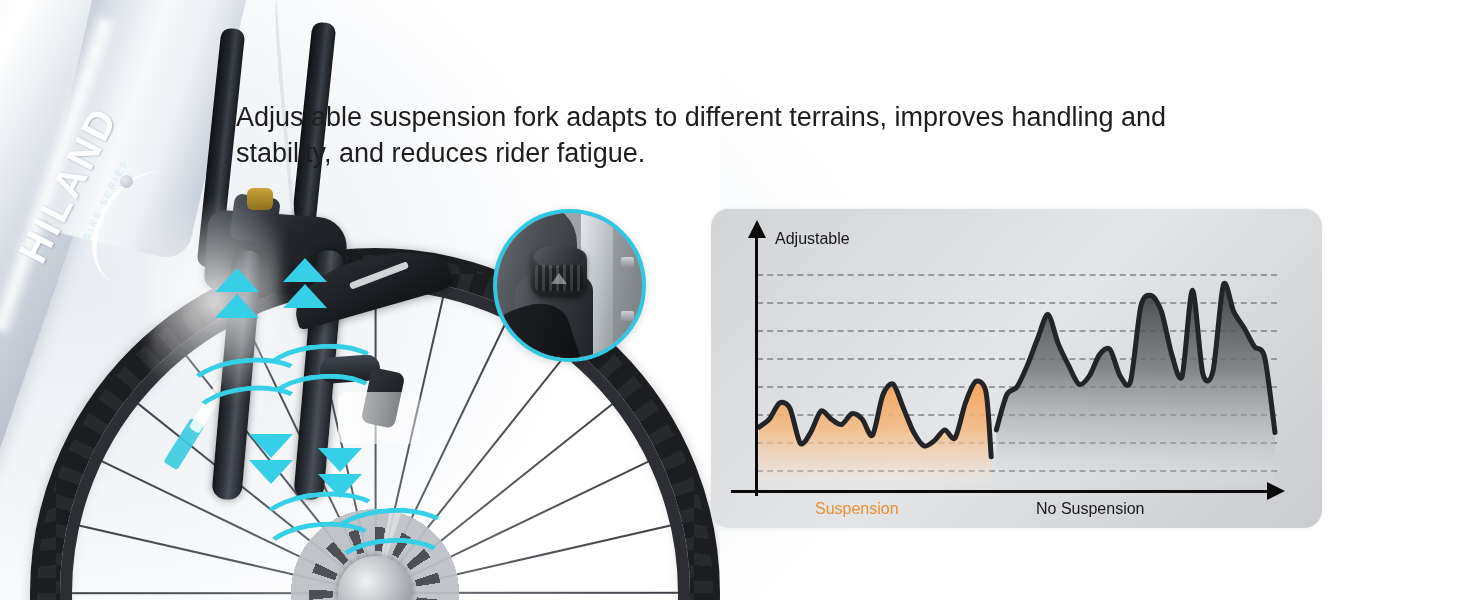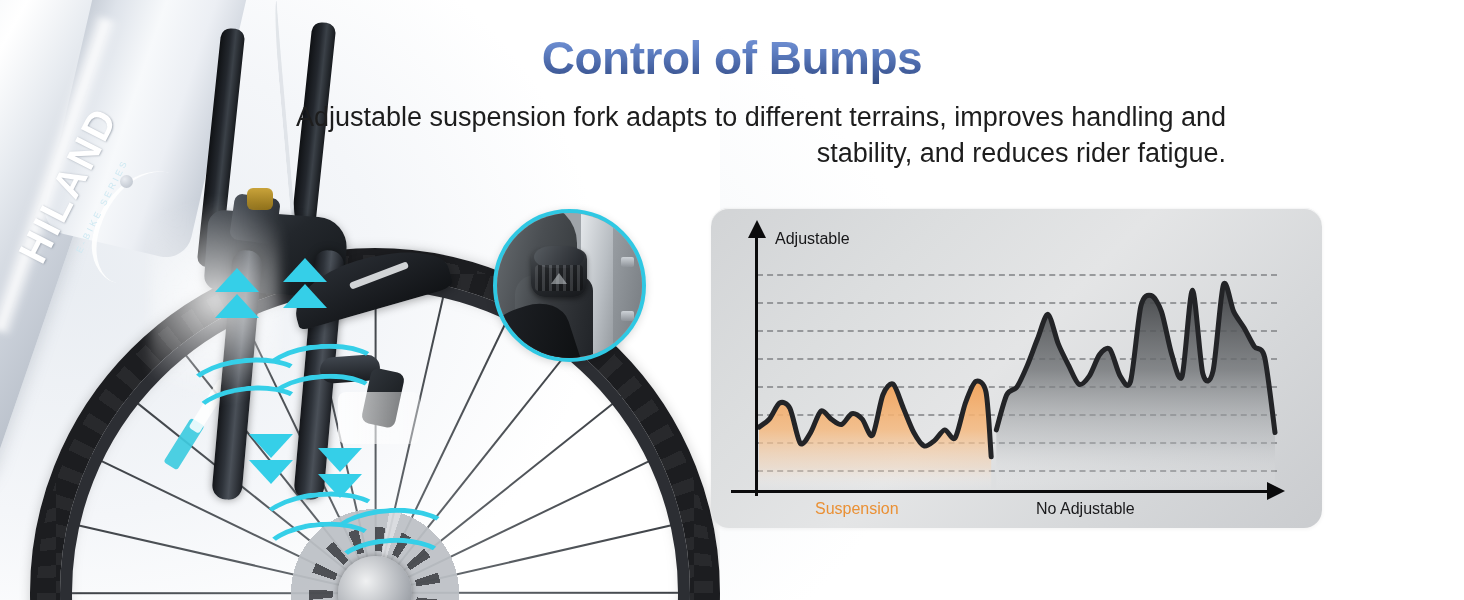--- a/index.html
+++ b/index.html
@@ -410,21 +410,21 @@
     background: linear-gradient(to bottom, #7d9ada 0%, #6384c8 32%, #44609f 72%, #334d82 100%);
     -webkit-background-clip: text;
             background-clip: text;
     color: transparent;
     -webkit-text-fill-color: transparent;
   }
   .subtitle {
     position: absolute;
     left: 236px; top: 100px;
     width: 990px;
-    text-align: right;
+    text-align: left;
     font-size: 27px;
     line-height: 1.33;
     color: #1d1d1d;
     font-weight: 400;
   }
 
   
   .chart-panel {
     position: absolute;
     left: 711px; top: 208px;
@@ -598,21 +598,20 @@
       <div class="co-tube"></div>
       <div class="co-knob"></div>
       <div class="co-knob-top"></div>
       <div class="co-knob-ridge"></div>
       <div class="co-knob-arrow"></div>
       <div class="co-tire"></div>
     </div>
     <span class="hidden-text">suspension-lockout-knob-closeup</span>
   </div>
 
-  <div class="title">Control of Bumps</div>
   <div class="subtitle">Adjustable suspension fork adapts to different terrains, improves handling and stability, and reduces rider fatigue.</div>
 
   <div class="chart-panel">
     <div class="chart-inner">
 
       <div id="gridlines">
           <div class="grid-line" style="top: 66px;"></div>
           <div class="grid-line" style="top: 94px;"></div>
           <div class="grid-line" style="top: 122px;"></div>
           <div class="grid-line" style="top: 150px;"></div>
@@ -643,17 +642,17 @@
         <path id="grayLine" fill="none" stroke="#232427" stroke-width="5" stroke-linejoin="round" stroke-linecap="round" d="M 285.36 221.88 C 286.80 216.98,292.79 192.96,295.68 186.94 C 298.57 180.92,303.11 183.01,306.00 178.88 C 308.89 174.74,313.43 164.15,316.32 157.38 C 319.21 150.60,323.75 137.65,326.64 130.50 C 329.53 123.35,334.07 105.56,336.96 106.31 C 339.85 107.06,344.39 128.73,347.28 135.88 C 350.17 143.02,354.71 151.73,357.60 157.38 C 360.49 163.02,365.03 174.68,367.92 176.19 C 370.81 177.69,375.35 172.26,378.24 168.13 C 381.13 163.99,385.67 150.39,388.56 146.63 C 391.45 142.86,395.99 138.24,398.88 141.25 C 401.77 144.26,406.31 163.61,409.20 168.13 C 412.09 172.64,416.63 183.28,419.52 173.50 C 422.41 163.72,426.95 110.29,429.84 98.25 C 432.73 86.21,437.27 86.75,440.16 87.50 C 443.05 88.25,447.59 95.35,450.48 103.63 C 453.37 111.90,457.91 137.59,460.80 146.63 C 463.69 155.66,468.23 177.16,471.12 168.13 C 474.01 159.09,478.55 82.50,481.44 82.13 C 484.33 81.75,488.87 154.15,491.76 165.44 C 494.65 176.72,499.19 175.17,502.08 162.75 C 504.97 150.33,509.51 85.03,512.40 76.75 C 515.29 68.47,519.83 97.61,522.72 103.63 C 525.61 109.64,530.15 114.86,533.04 119.75 C 535.93 124.64,540.47 134.42,543.36 138.56 C 546.25 142.70,550.79 137.27,553.68 149.31 C 556.57 161.35,562.56 214.03,564.00 224.56"></path>
       </svg>
 
       <div class="axis-y"></div>
       <div class="axis-y-head"></div>
       <div class="axis-x"></div>
       <div class="axis-x-head"></div>
 
       <div class="y-axis-label">Adjustable</div>
       <div class="x-label susp">Suspension</div>
-      <div class="x-label nosusp">No Adjustable</div>
+      <div class="x-label nosusp">No Suspension</div>
     </div>
   </div>
 
 </div>
 
 </body></html>

